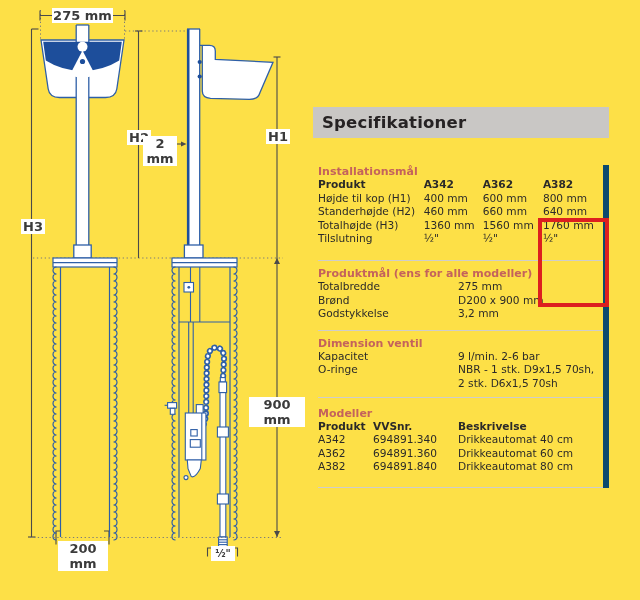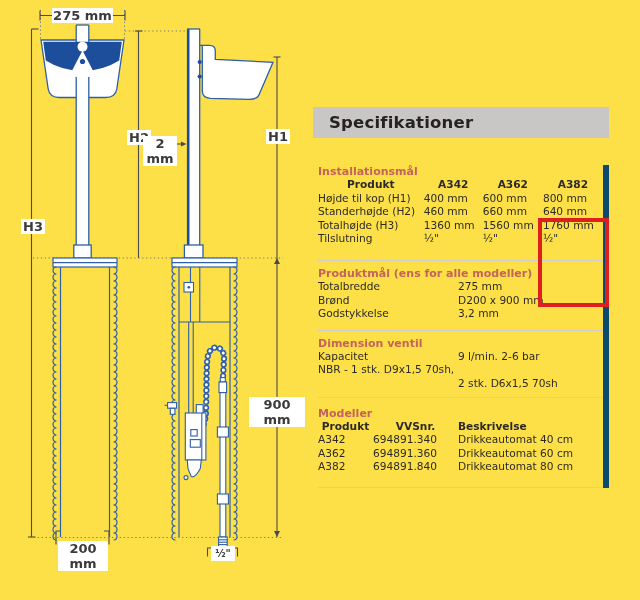--- a/index.html
+++ b/index.html
@@ -3,26 +3,26 @@
 <meta charset="utf-8">
 <style>
   html,body{margin:0;padding:0;background:#fff;}
   #stage{position:relative;width:640px;height:600px;background:#fde047;overflow:hidden;
          font-family:"DejaVu Sans","Liberation Sans",sans-serif;}
   
   .dlabel{position:absolute;background:#fff;color:#3b3b3b;font-weight:bold;
           font-size:13px;text-align:center;line-height:15px;}
   
   #panel{position:absolute;left:313px;top:107px;width:296px;color:#2b2a29;}
-  #panel .bar{height:31px;background:#c9c7c5;display:flex;align-items:center;padding-left:16px;box-sizing:border-box;}
+  #panel .bar{height:31px;background:#c9c7c5;display:flex;align-items:center;padding-left:9px;box-sizing:border-box;}
   #panel .bar h1{font-size:16.5px;font-weight:bold;margin:0;color:#262223;letter-spacing:.2px;}
   #panel .content{border-right:6px solid #0c4a6e;padding-left:5px;box-sizing:border-box;position:relative;margin-top:27px;}
   .sec-head{color:#c4625c;font-weight:bold;font-size:11px;line-height:13px;}
   .row{display:flex;font-size:10.6px;line-height:13.6px;white-space:nowrap;}
-  .b{font-weight:bold;text-align:center;}
+  .b{font-weight:bold;}
   .t1-label{width:109px;}
   .t1-c{width:61px;}
   .t1-c2{width:62px;}
   .t1-c3{width:62px;}
   .t2-label{width:140px;}
   .t4-c1{width:55px;}
   .t4-c2{width:85px;}
   .divider{border-top:1px solid #cfcdcb;margin-right:0;}
   #highlight-box{position:absolute;left:225px;top:53px;width:71px;height:89px;
                  border:4px solid #dd1f1f;box-sizing:border-box;pointer-events:none;}
@@ -199,20 +199,21 @@
       </div>
 
       <div class="divider" style="margin-top:9px;"></div>
 
       <div class="sec-head" style="margin-top:6px;">Dimension ventil</div>
       <div class="row">
         <span class="t2-label">Kapacitet</span>
         <span>9 l/min. 2-6 bar</span>
       </div>
       <div class="row">
+        <span class="t2-label">O-ringe</span>
         <span>NBR - 1 stk. D9x1,5 70sh,</span>
       </div>
       <div class="row">
         <span class="t2-label"></span>
         <span>2 stk. D6x1,5 70sh</span>
       </div>
 
       <div class="divider" style="margin-top:6px;"></div>
 
       <div class="sec-head" style="margin-top:9px;">Modeller</div>

